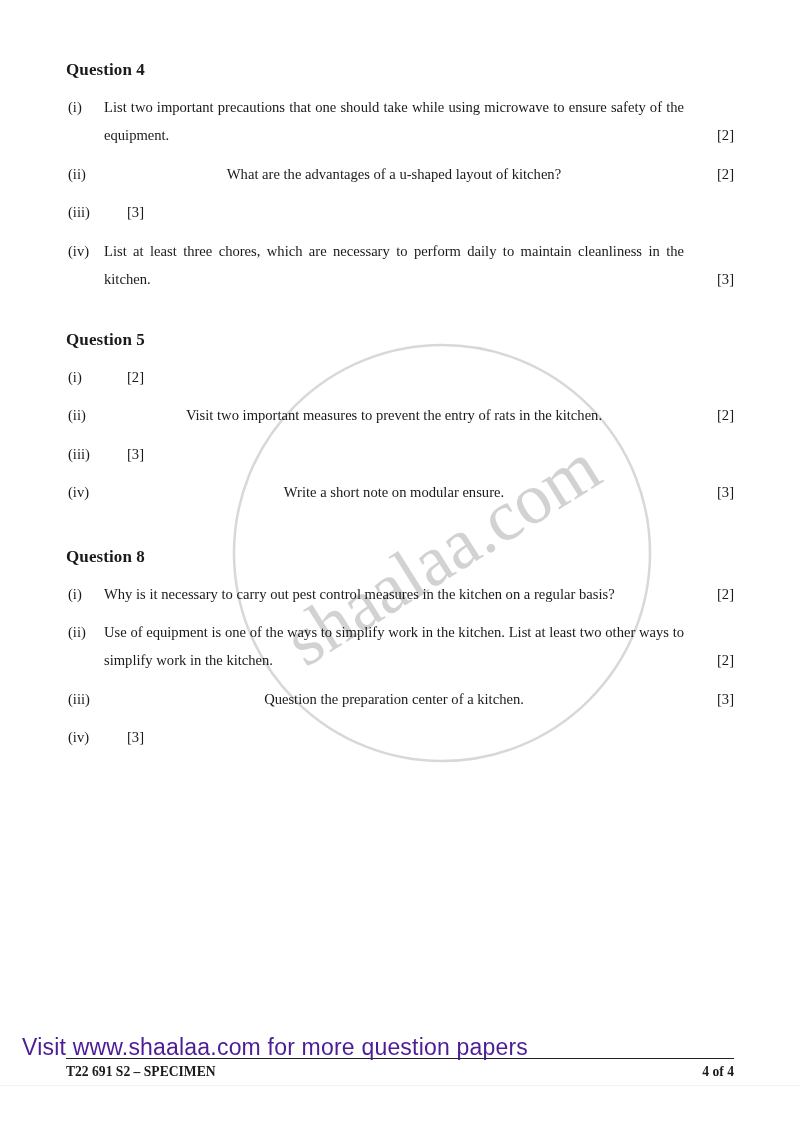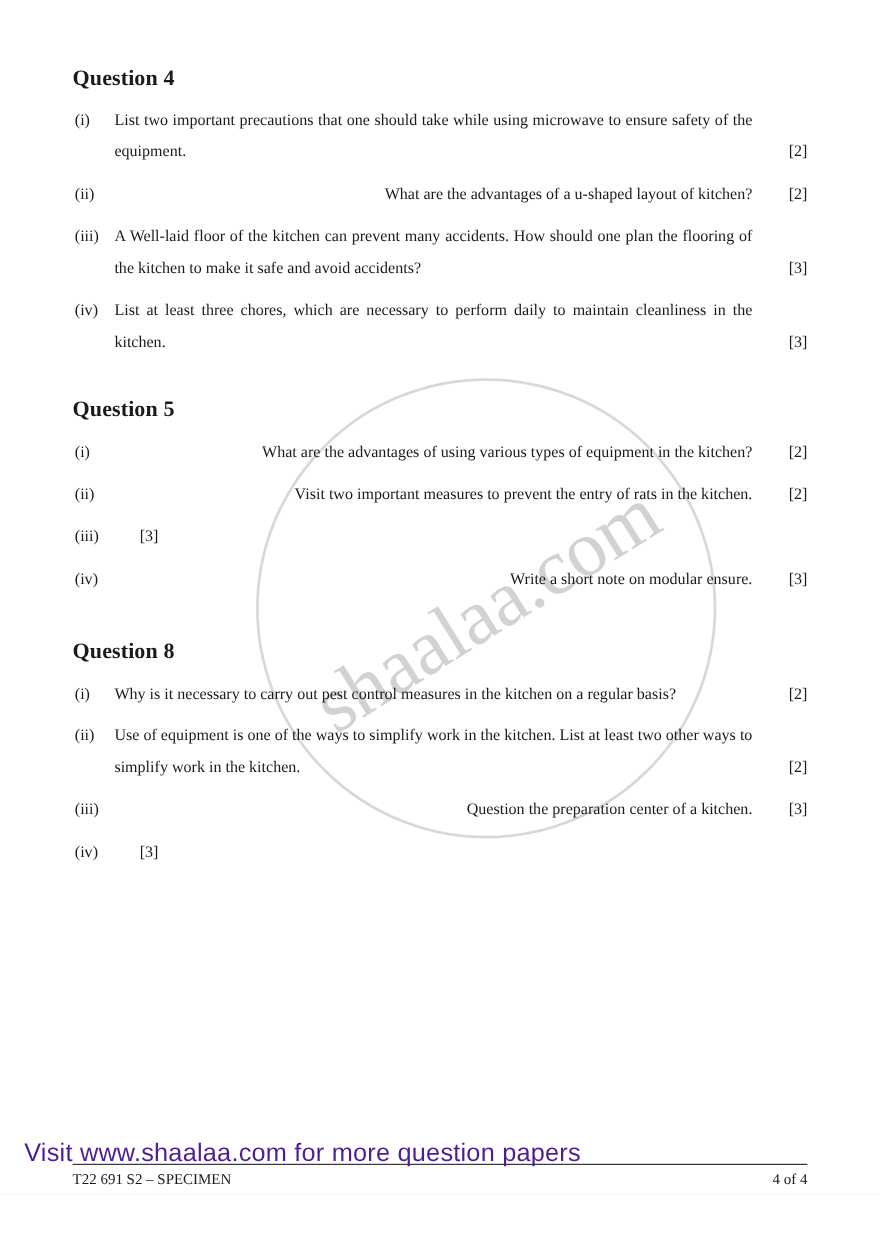--- a/index.html
+++ b/index.html
@@ -40,21 +40,21 @@
   .watermark svg { display: block; }
   .content {
     position: absolute;
     left: 66px;
     top: 60px;
     width: 668px;
   }
   .qblock { margin-bottom: 6px; }
   .qtitle {
     font-weight: bold;
-    font-size: 20px;
+    font-size: 17px;
     margin-bottom: 13px;
     letter-spacing: 0.1px;
   }
   .item {
     display: flex;
     align-items: flex-start;
     margin-bottom: 10px;
     font-size: 14.6px;
     line-height: 1.95;
   }
@@ -62,21 +62,21 @@
     flex: 0 0 38px;
     padding-left: 2px;
     box-sizing: border-box;
   }
   .text {
     flex: 1 1 auto;
     padding-right: 10px;
     text-align: justify;
     text-justify: inter-word;
   }
-  .text.nojustify { text-align: right; }
+  .text.nojustify { text-align: center; }
   .marks {
     flex: 0 0 40px;
     text-align: right;
     align-self: flex-end;
   }
   .marks.top { align-self: flex-start; }
   .gap-md { height: 26px; }
   .gap-lg { height: 30px; }
 
   
@@ -88,21 +88,21 @@
     height: 0;
     border-top: 1.4px solid #222;
   }
   .footer {
     position: absolute;
     left: 66px;
     top: 1064px;
     width: 668px;
     display: flex;
     justify-content: space-between;
-    font-weight: normal;
+    font-weight: bold;
     font-size: 13.6px;
   }
   .banner {
     position: absolute;
     left: 22px;
     top: 1034px;
     width: 760px;
     font-family: "Liberation Sans", sans-serif;
     font-size: 23px;
     color: #4c1d95;
@@ -134,39 +134,37 @@
       </div>
 
       <div class="item">
         <span class="num">(ii)</span>
         <span class="text nojustify">What are the advantages of a u-shaped layout of kitchen?</span>
         <span class="marks top">[2]</span>
       </div>
 
       <div class="item">
         <span class="num">(iii)</span>
-        <span class="text">A Well-laid floor of the kitchen can prevent many accidents. How should one plan the flooring of the kitchen to make it safe and avoid accidents?</span>
         <span class="marks">[3]</span>
       </div>
 
       <div class="item">
         <span class="num">(iv)</span>
         <span class="text">List at least three chores, which are necessary to perform daily to maintain cleanliness in the kitchen.</span>
         <span class="marks">[3]</span>
       </div>
     </div>
 
     <div class="gap-md"></div>
 
     <div class="qblock">
       <div class="qtitle">Question 5</div>
 
       <div class="item">
         <span class="num">(i)</span>
-        <span class="text nojustify">What are the advantages of using various types of equipment in the kitchen?</span>
         <span class="marks top">[2]</span>
       </div>
 
       <div class="item">
         <span class="num">(ii)</span>
         <span class="text nojustify">Visit two important measures to prevent the entry of rats in the kitchen.</span>
         <span class="marks top">[2]</span>
       </div>
 
       <div class="item">

